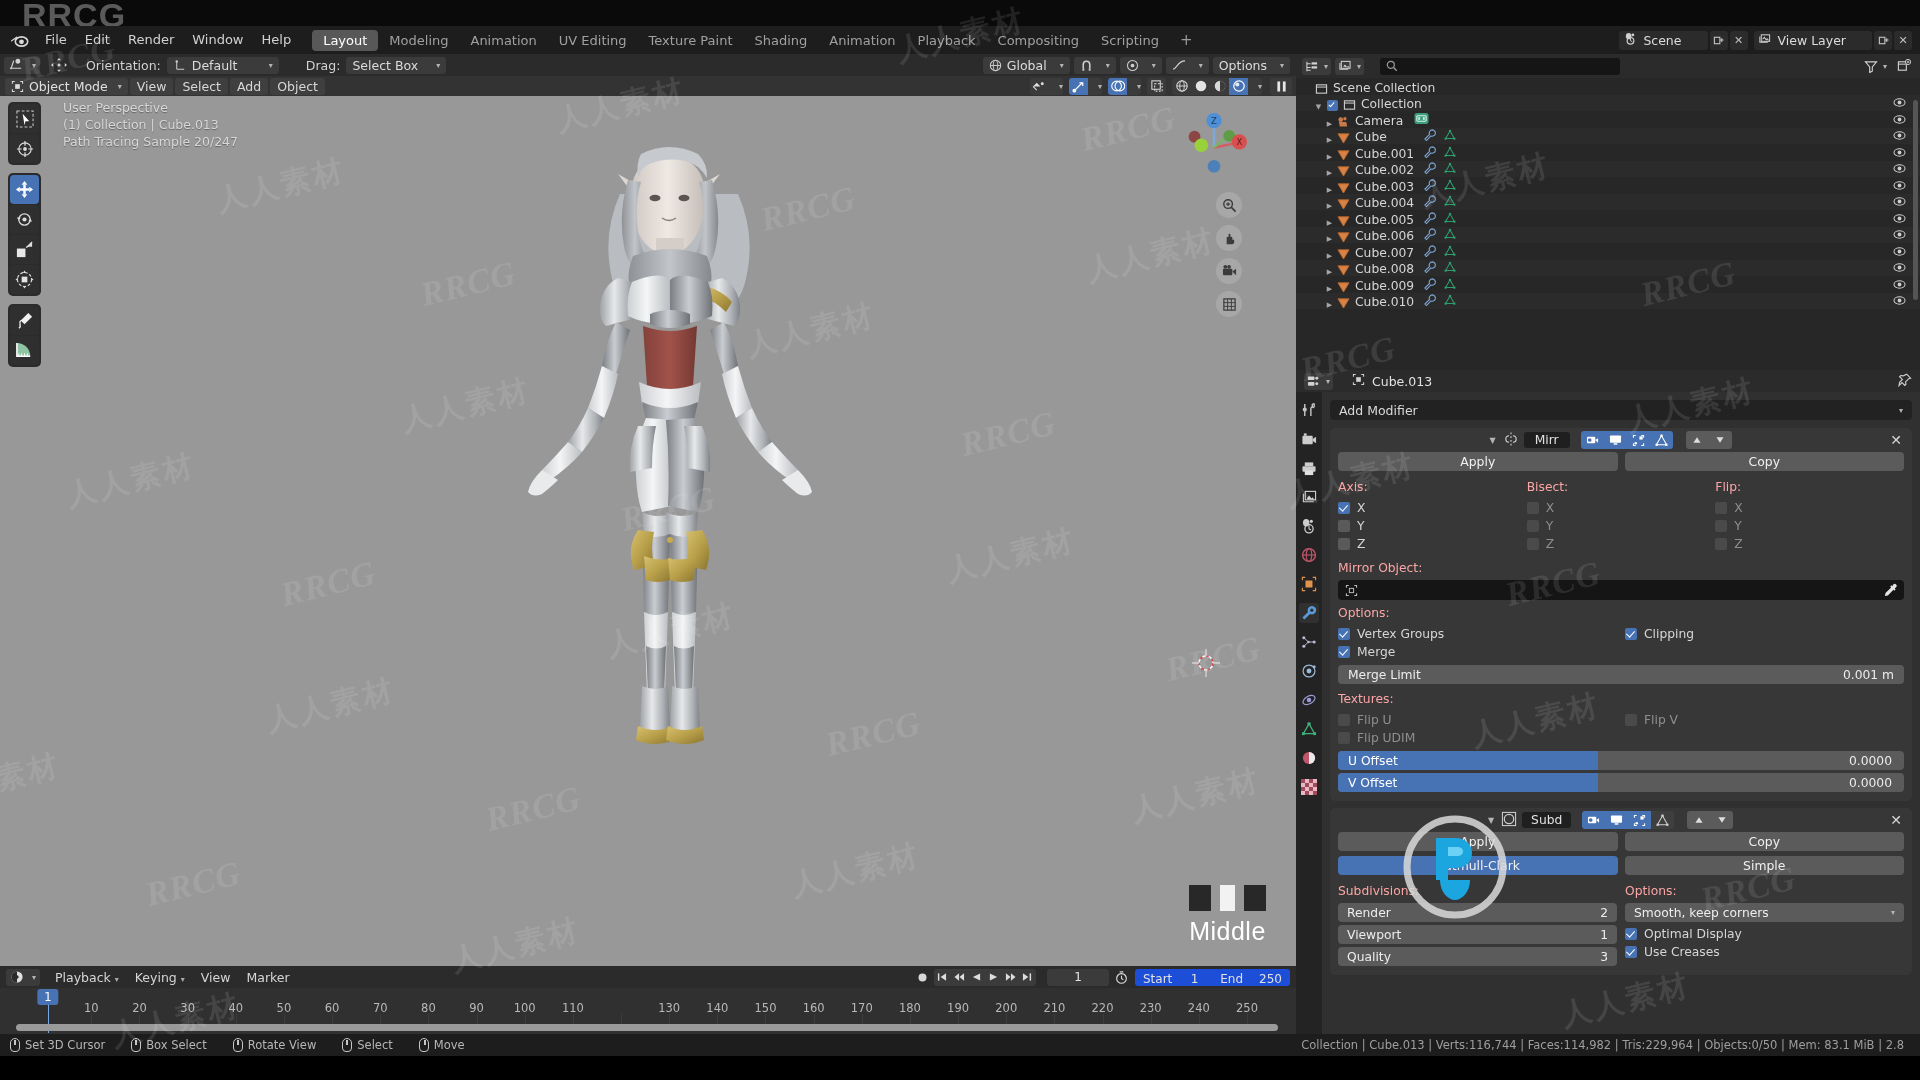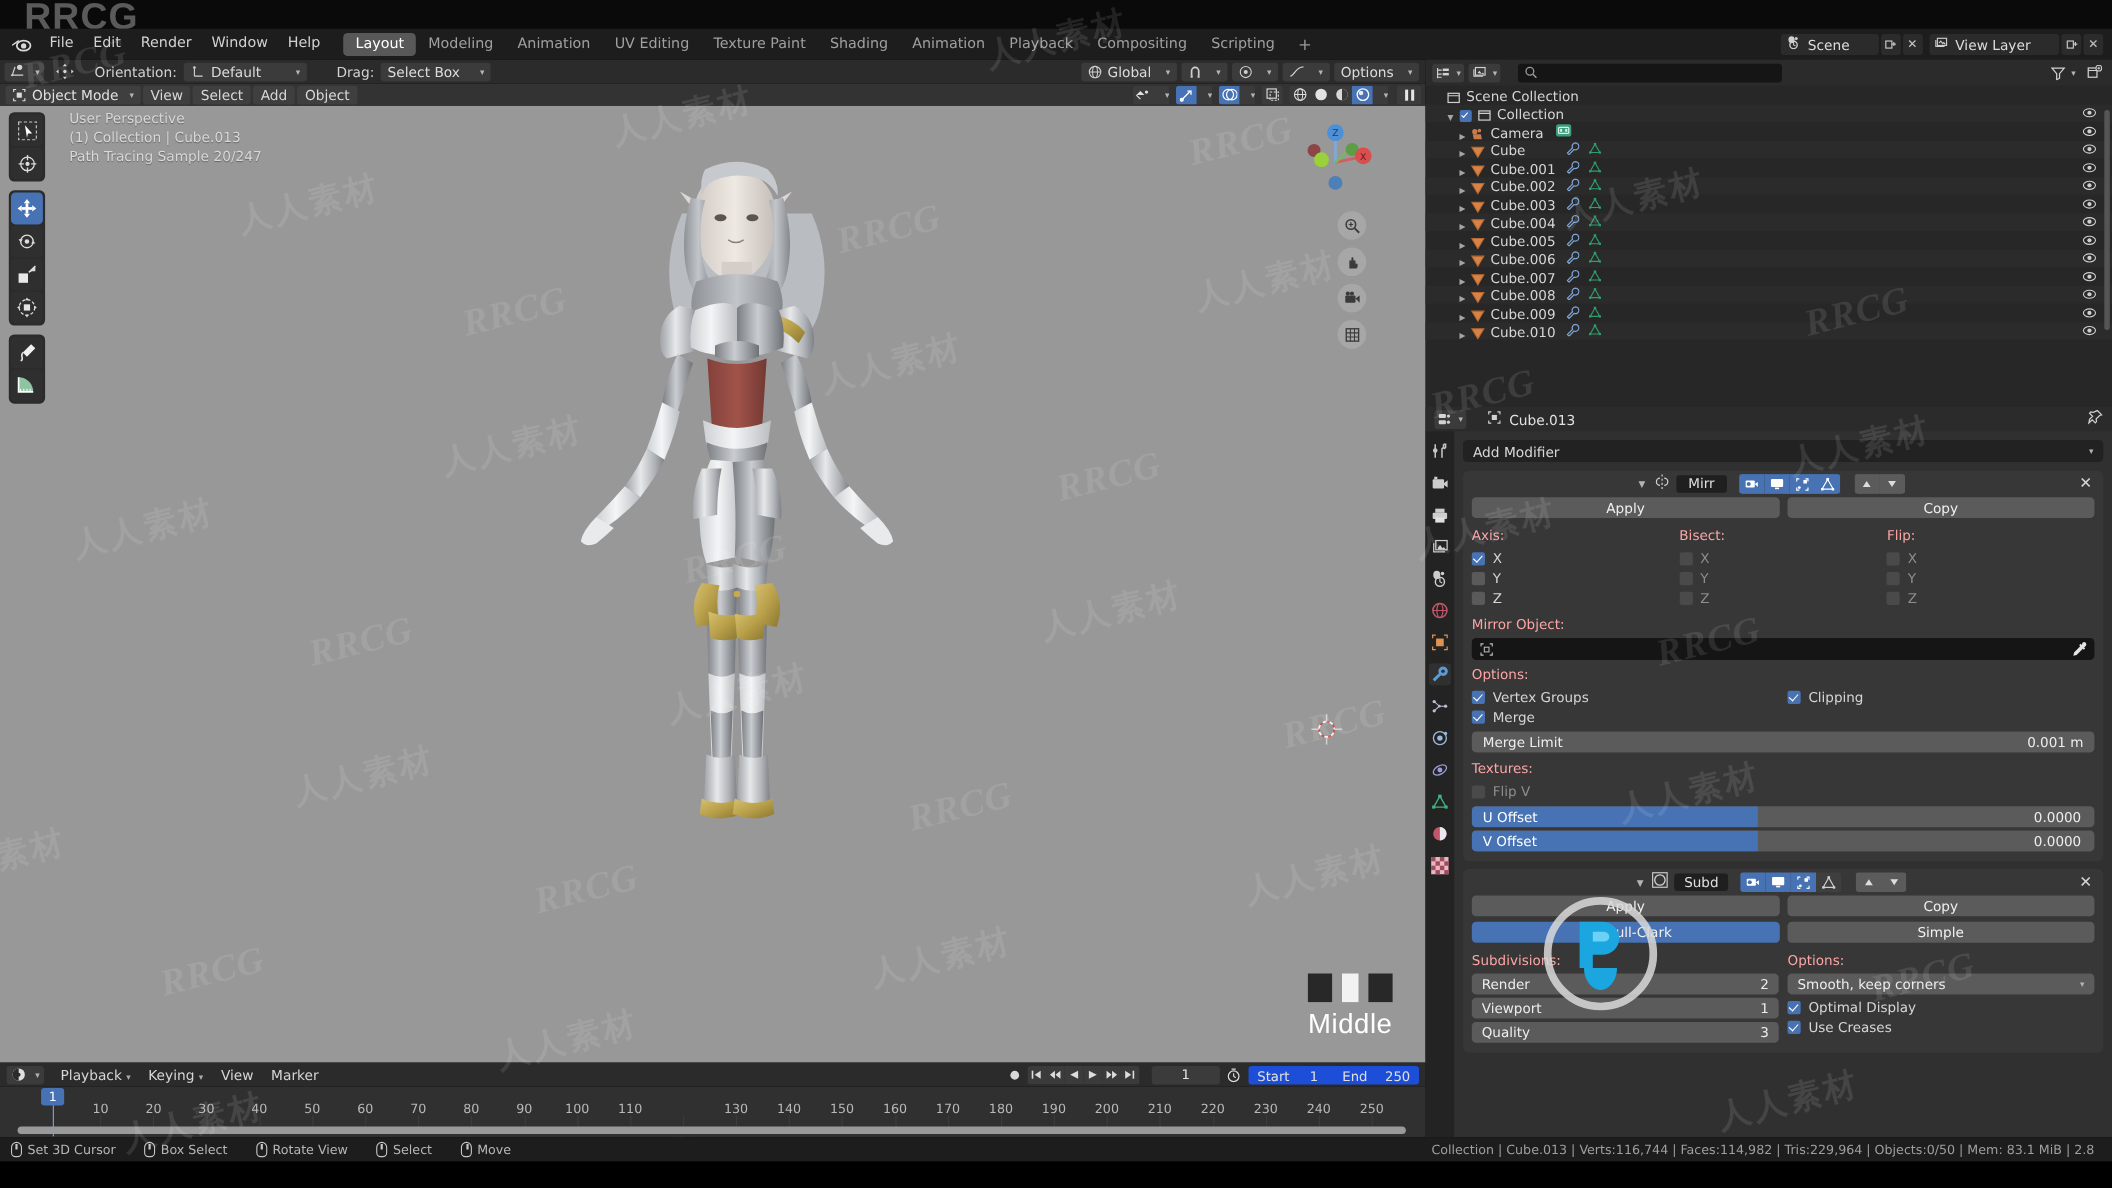--- a/index.html
+++ b/index.html
@@ -1482,20 +1482,30 @@
       <div class="valrow" style="margin-top:4px;">
         <span>Merge Limit</span>
         <span>0.001 m</span>
       </div>
 
       <div class="sec-lbl" style="padding-left:8px;margin-top:8px;">Textures:</div>
       <div class="twocol">
         <div>
           <div class="chk-row dim">
               <span class="cbox off2"></span>
+              <span>Flip U</span>
+            </div>
+          <div class="chk-row dim">
+              <span class="cbox off2"></span>
+              <span>Flip UDIM</span>
+            </div>
+        </div>
+        <div>
+          <div class="chk-row dim">
+              <span class="cbox off2"></span>
               <span>Flip V</span>
             </div>
         </div>
       </div>
       <div class="valrow split" style="margin-top:4px;">
         <span class="lblpart">U Offset</span>
         <span class="valpart">0.0000</span>
       </div>
       <div class="valrow split">
         <span class="lblpart">V Offset</span>

